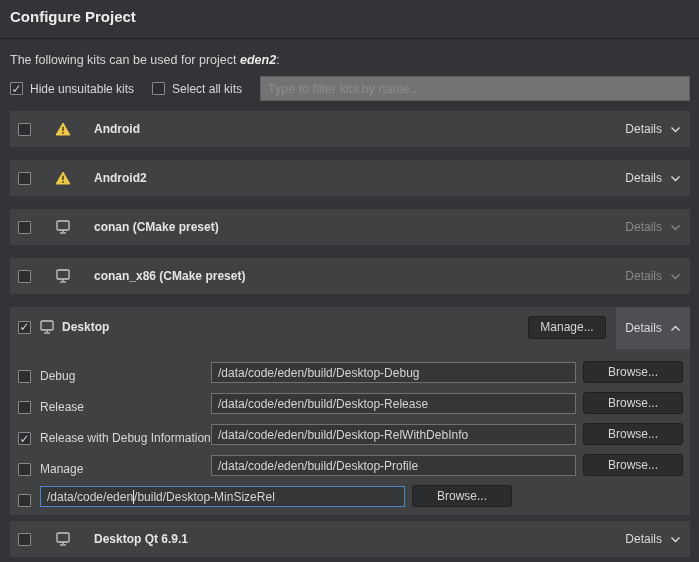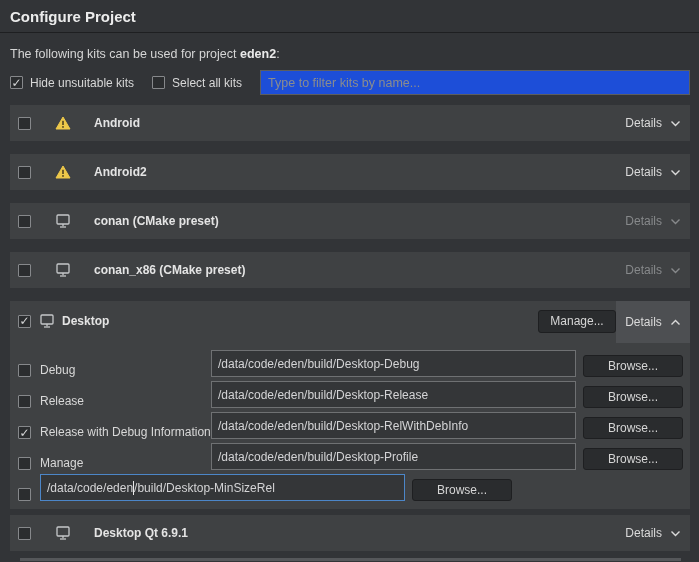--- a/index.html
+++ b/index.html
@@ -5,34 +5,34 @@
   * { margin:0; padding:0; box-sizing:border-box; }
   html,body { width:699px; height:562px; }
   body {
     background:#323437;
     font-family:"Liberation Sans","DejaVu Sans",sans-serif;
     font-size:12px;
     color:#d8d8d8;
     overflow:hidden;
   }
   .title-bar {
-    padding:8px 10px 7px 10px;
+    padding:8px 10px 13px 10px;
     border-bottom:1px solid #1e1f21;
   }
   .title-bar h1 {
     font-size:15px;
     font-weight:bold;
     color:#ececec;
   }
   .subtitle {
     margin:14px 10px 0 10px;
     font-size:12.5px;
     color:#d6d6d6;
   }
-  .subtitle b { color:#eaeaea; }
+  .subtitle b { color:#eaeaea;font-style:italic; }
   .controls {
     margin:9px 9px 0 10px;
     display:flex;
     align-items:center;
     height:25px;
   }
   .cb-group { display:flex; align-items:center; margin-right:18px; }
   .cb-group .cb { margin-right:7px; }
   .cb {
     width:13px; height:13px;
@@ -43,21 +43,21 @@
     align-items:center;
     justify-content:center;
     color:#d6d7d8;
     font-size:12px;
     line-height:1;
     flex:none;
   }
   .filter-input {
     flex:1;
     height:25px;
-    background:#1d4ed8;
+    background:#737373;
     border:1px solid #5c5e60;
     color:#d8d8d8;
     font-family:inherit;
     font-size:12.5px;
     padding:0 7px;
     outline:none;
   }
   .filter-input::placeholder { color:#8a8c8e; }
   .kit-list { margin:10px 9px 0 10px; }
   .kit-row {
@@ -96,21 +96,21 @@
   .section-header .cb { margin-right:8px; }
   .btn {
     background:#2a2c2e;
     border:1px solid #1e1f21;
     border-radius:3px;
     color:#d6d6d6;
     font-family:inherit;
     font-size:12px;
     cursor:default;
   }
-  .manage-btn { height:23px; width:78px; margin-right:0; }
+  .manage-btn { height:23px; width:78px; margin-right:10px; }
   .details-tab {
     width:74px;
     height:42px;
     background:#4d4f52;
     display:flex;
     align-items:center;
     justify-content:center;
     align-self:flex-start;
     color:#dadada;
   }
@@ -119,21 +119,21 @@
   .cfg-row {
     height:31px;
     display:flex;
     align-items:flex-end;
     padding:0 7px 0 8px;
   }
   .cfg-row .cb { margin-right:9px; }
   .cfg-label { flex:1; color:#d8d8d8; }
   .path-input {
     width:365px;
-    height:27px;
+    height:21px;
     background:#343638;
     border:1px solid #6f7173;
     color:#d4d4d6;
     font-family:inherit;
     font-size:12px;
     padding:4px 6px;
     outline:none;
     margin-right:7px;
   }
   .path-input.focused {

